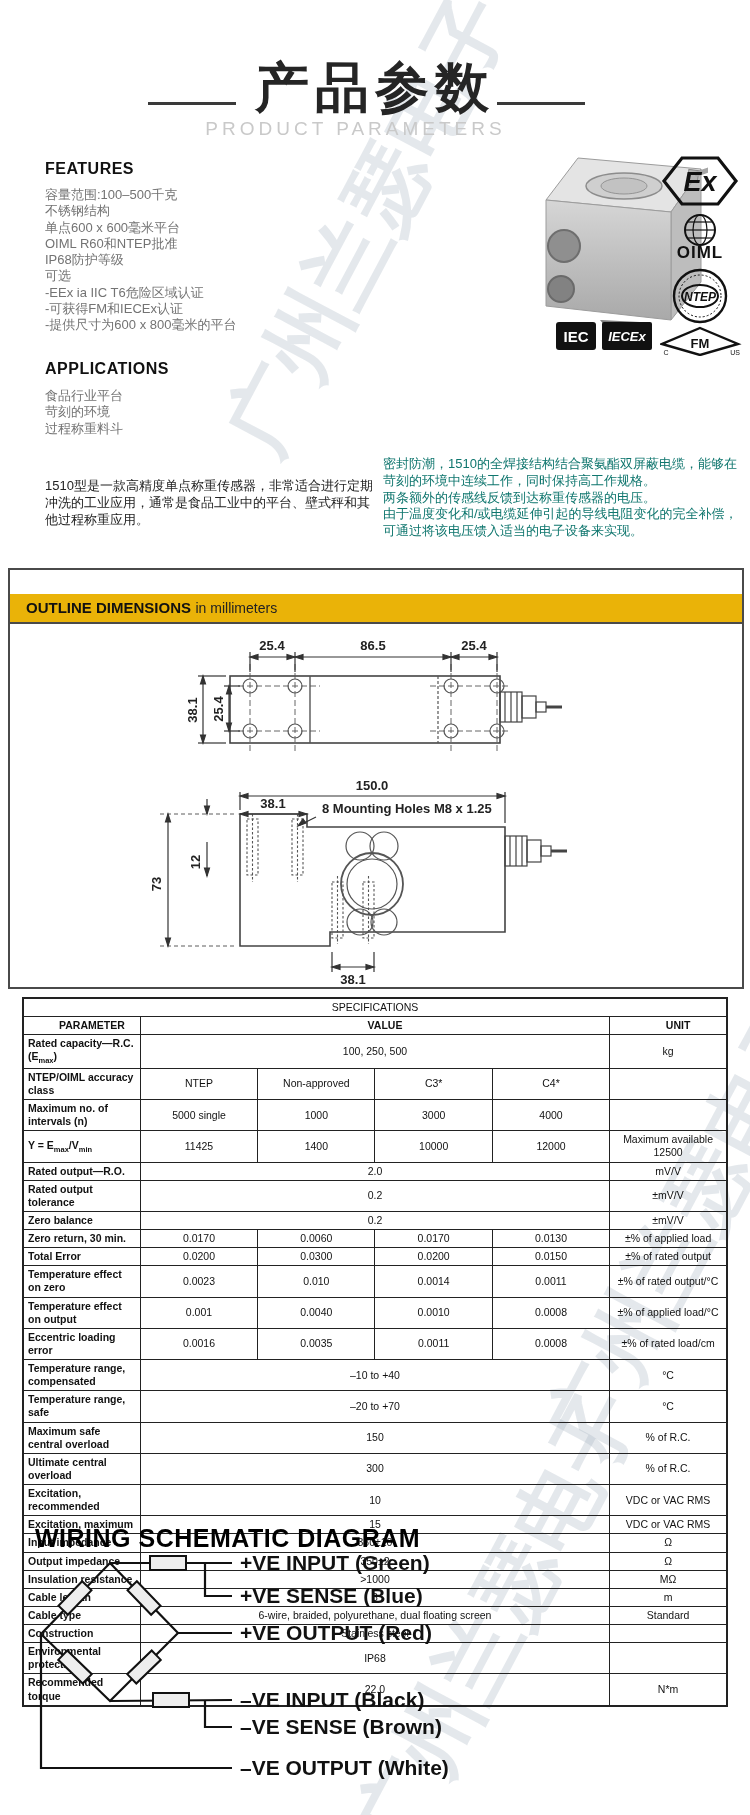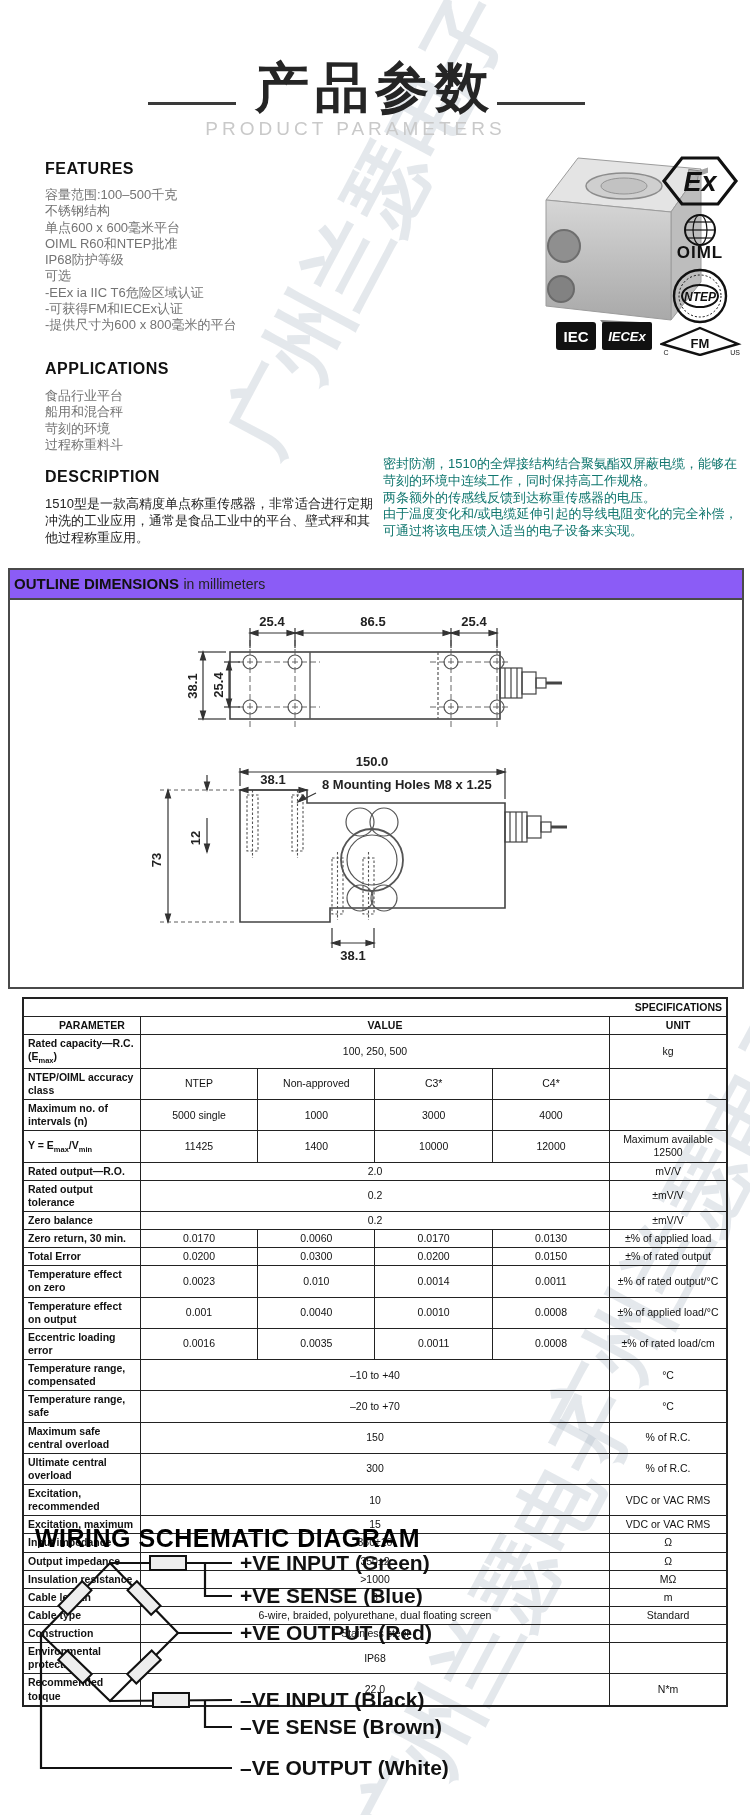--- a/index.html
+++ b/index.html
@@ -19,29 +19,29 @@
   #features-block{left:45px;top:160px;width:340px;}
   #features-list{margin-top:9px;}
   #applications-block{left:45px;top:360px;width:340px;}
   #applications-list{margin-top:10px;}
   #description-block{left:45px;top:468px;width:335px;}
   #description-left{margin-top:9px;}
   #description-right{left:383px;top:456px;width:362px;}
   #description-right .li{font-size:13px;line-height:16.8px;color:#0f766e;}
   
   #outline-box{left:8px;top:568px;width:732px;height:417px;border:2px solid #4a4a4a;background:#fff;}
-  #outline-header{height:28px;background:#8b5cf6;border-bottom:2px solid #4a4a4a;line-height:28px;padding-left:4px;}
+  #outline-header{height:28px;background:#eab308;border-bottom:2px solid #4a4a4a;line-height:28px;padding-left:16px;margin-top:24px;}
   #outline-header b{font-size:15px;color:#111;}
   #outline-header span{font-size:14px;color:#222;font-weight:normal;}
   
   #spec-wrap{left:22px;top:997px;width:706px;}
   table.spec{width:100%;border-collapse:collapse;table-layout:fixed;border:2px solid #222;}
   table.spec td,table.spec th{border:1px solid #222;font-size:10.5px;padding:2px 4px;line-height:1.25;color:#111;}
   table.spec th{text-align:center;font-weight:bold;padding-left:24px;}
-  td.title-cell{font-size:12.5px;font-weight:bold;text-align:right;padding-left:6px;}
+  td.title-cell{font-size:12.5px;font-weight:normal;text-align:center;padding-left:6px;}
   td.p{font-weight:bold;text-align:left;}
   td.v,td.u{text-align:center;font-weight:normal;}
   sub{font-size:7.5px;}
   
   #wiring-heading{left:35px;top:1524px;font-size:25px;font-weight:bold;color:#000000;letter-spacing:.5px;}
   
   .wm{color:rgba(165,178,192,.30);font-size:84px;font-weight:bold;white-space:nowrap;pointer-events:none;}
   svg text{font-family:"Liberation Sans","DejaVu Sans",sans-serif;}
 </style>
 </head>
@@ -70,28 +70,26 @@
         <div class="li">-EEx ia IIC T6危险区域认证</div>
         <div class="li">-可获得FM和IECEx认证</div>
         <div class="li">-提供尺寸为600 x 800毫米的平台</div>
       </div>
   </div>
 
   <div class="abs" id="applications-block">
     <div class="sec-head">APPLICATIONS</div>
     <div class="cn-list" id="applications-list">
         <div class="li">食品行业平台</div>
-        <div class="li">船用和混合秤</div>
         <div class="li">苛刻的环境</div>
         <div class="li">过程称重料斗</div>
       </div>
   </div>
 
   <div class="abs" id="description-block">
-    <div class="sec-head">DESCRIPTION</div>
     <div class="cn-par" id="description-left">1510型是一款高精度单点称重传感器，非常适合进行定期冲洗的工业应用，通常是食品工业中的平台、壁式秤和其他过程称重应用。</div>
   </div>
   <div class="abs cn-list" id="description-right">
       <div class="li">密封防潮，1510的全焊接结构结合聚氨酯双屏蔽电缆，能够在苛刻的环境中连续工作，同时保持高工作规格。</div>
       <div class="li">两条额外的传感线反馈到达称重传感器的电压。</div>
       <div class="li">由于温度变化和/或电缆延伸引起的导线电阻变化的完全补偿，可通过将该电压馈入适当的电子设备来实现。</div>
     </div>
 
   <svg class="abs" style="left:538px;top:148px;" width="170" height="180" viewBox="538 148 170 180">
     <defs>

